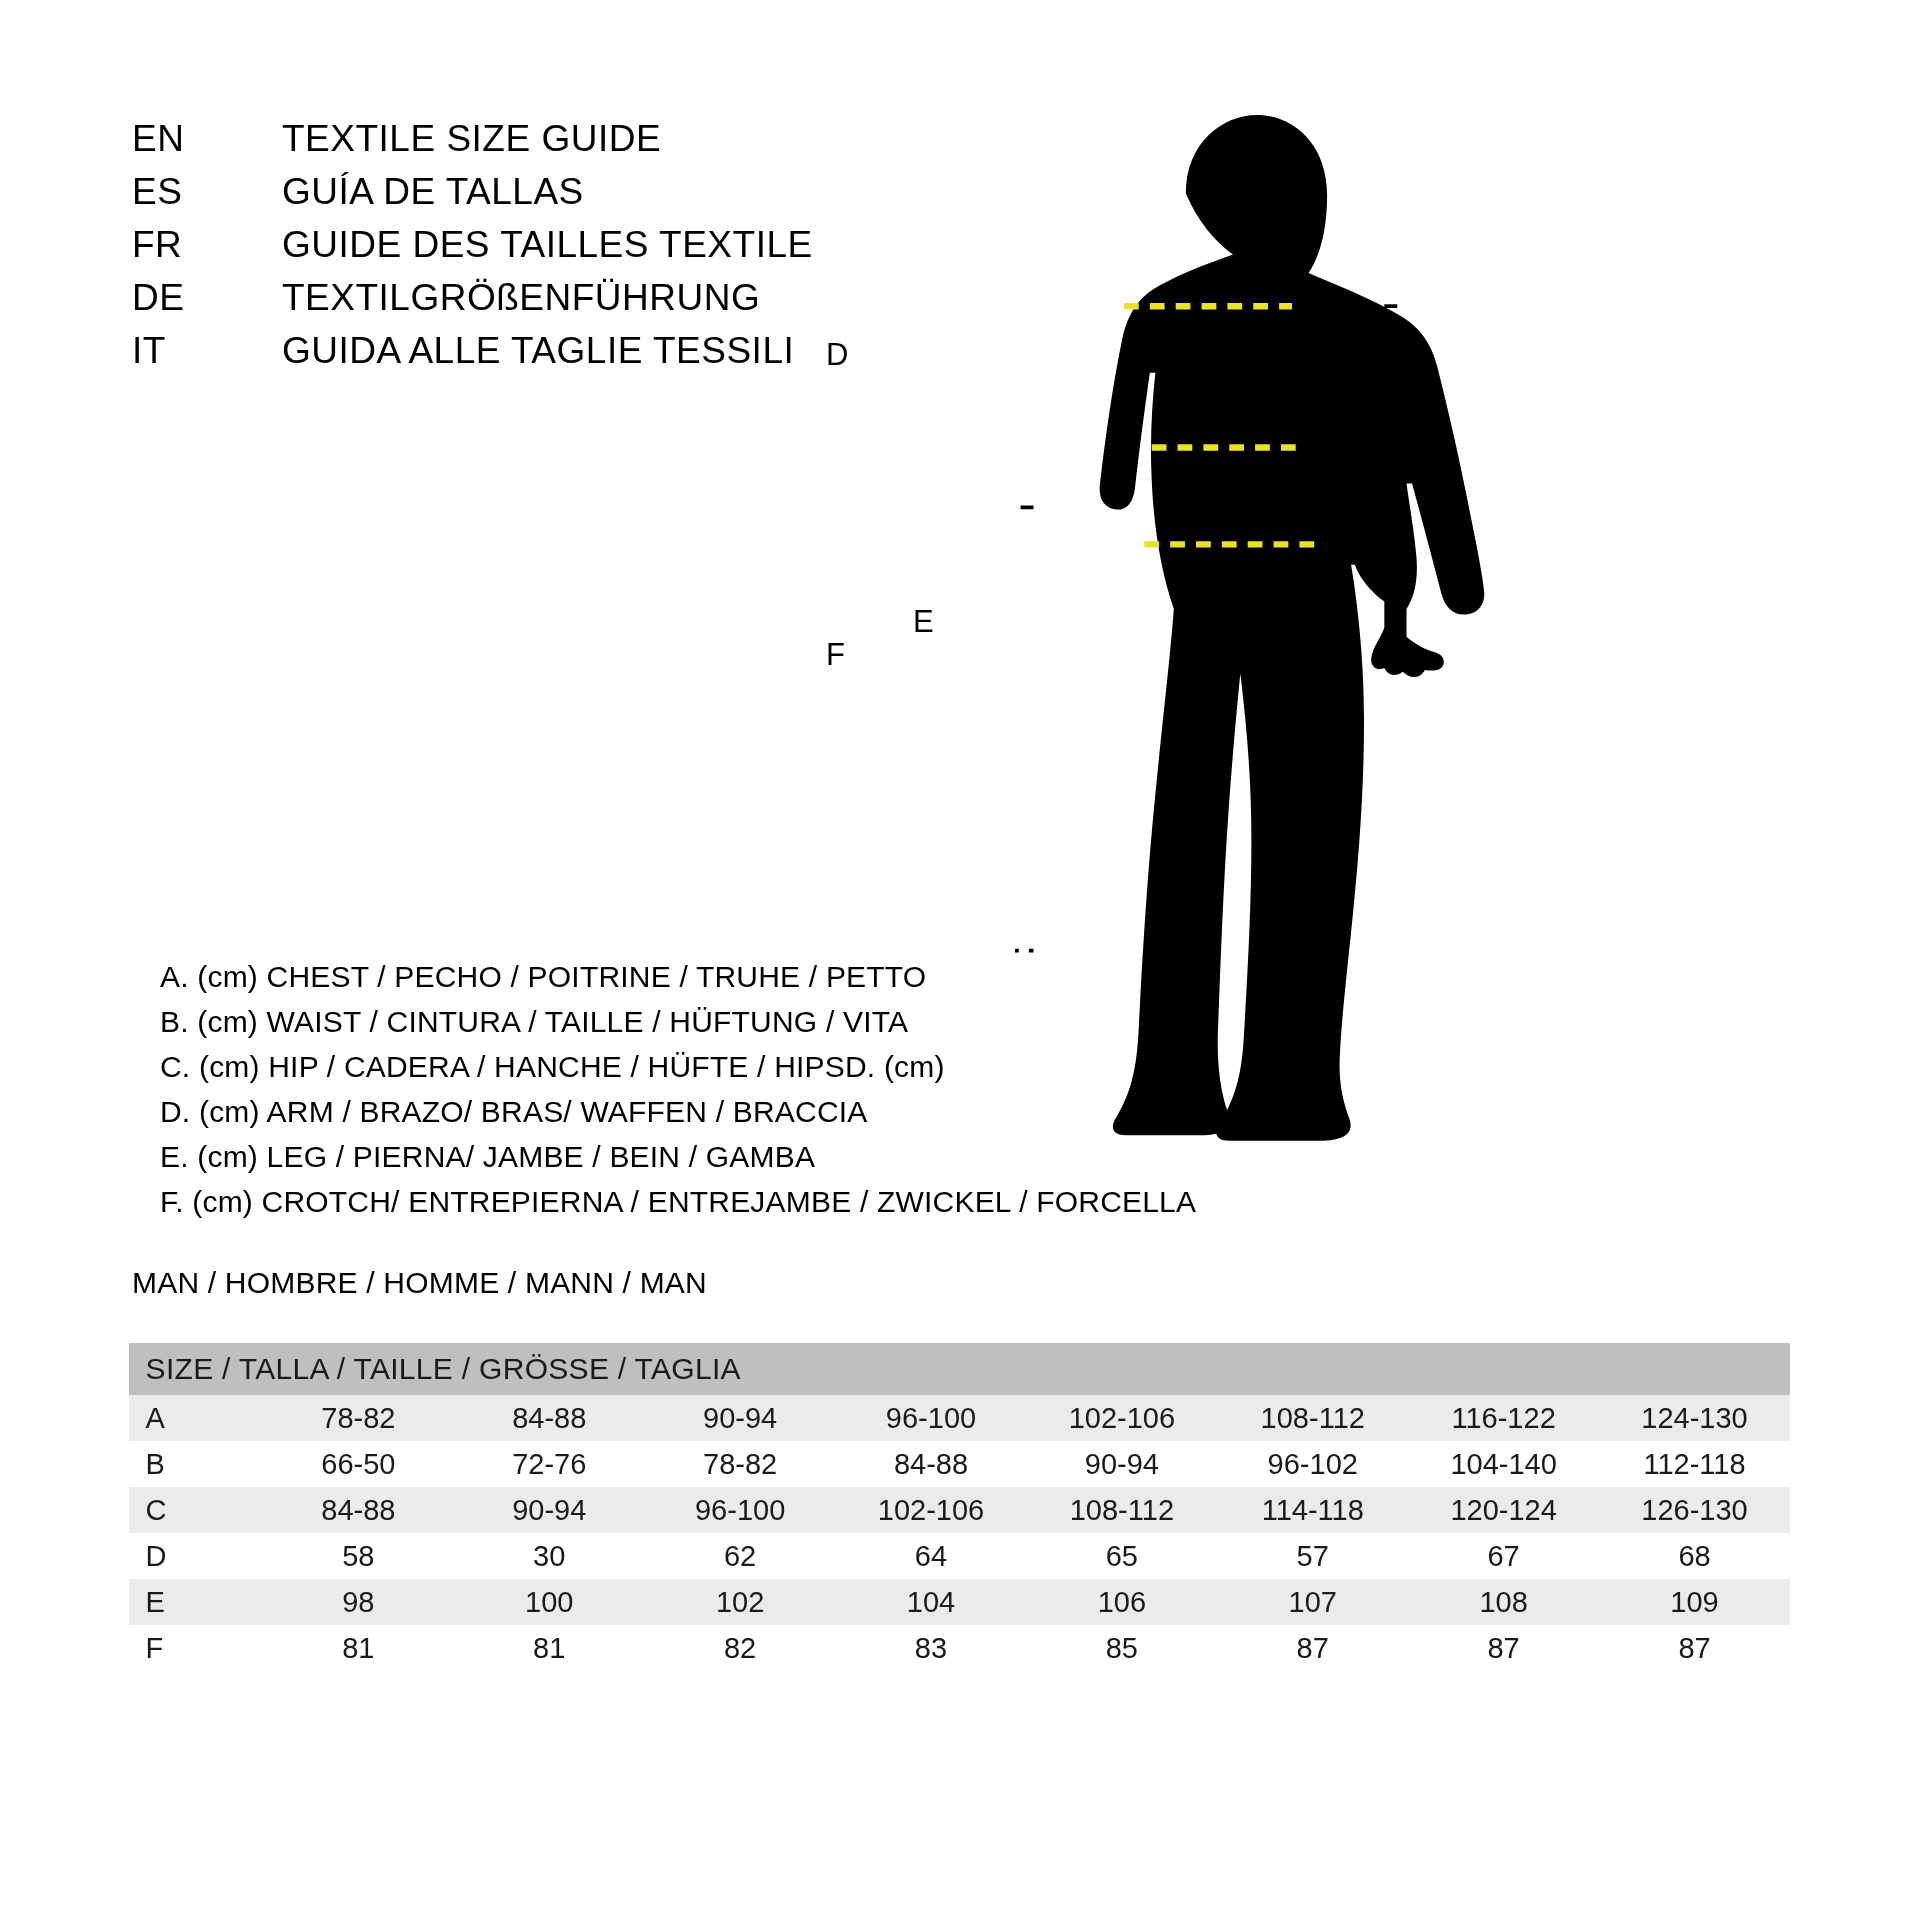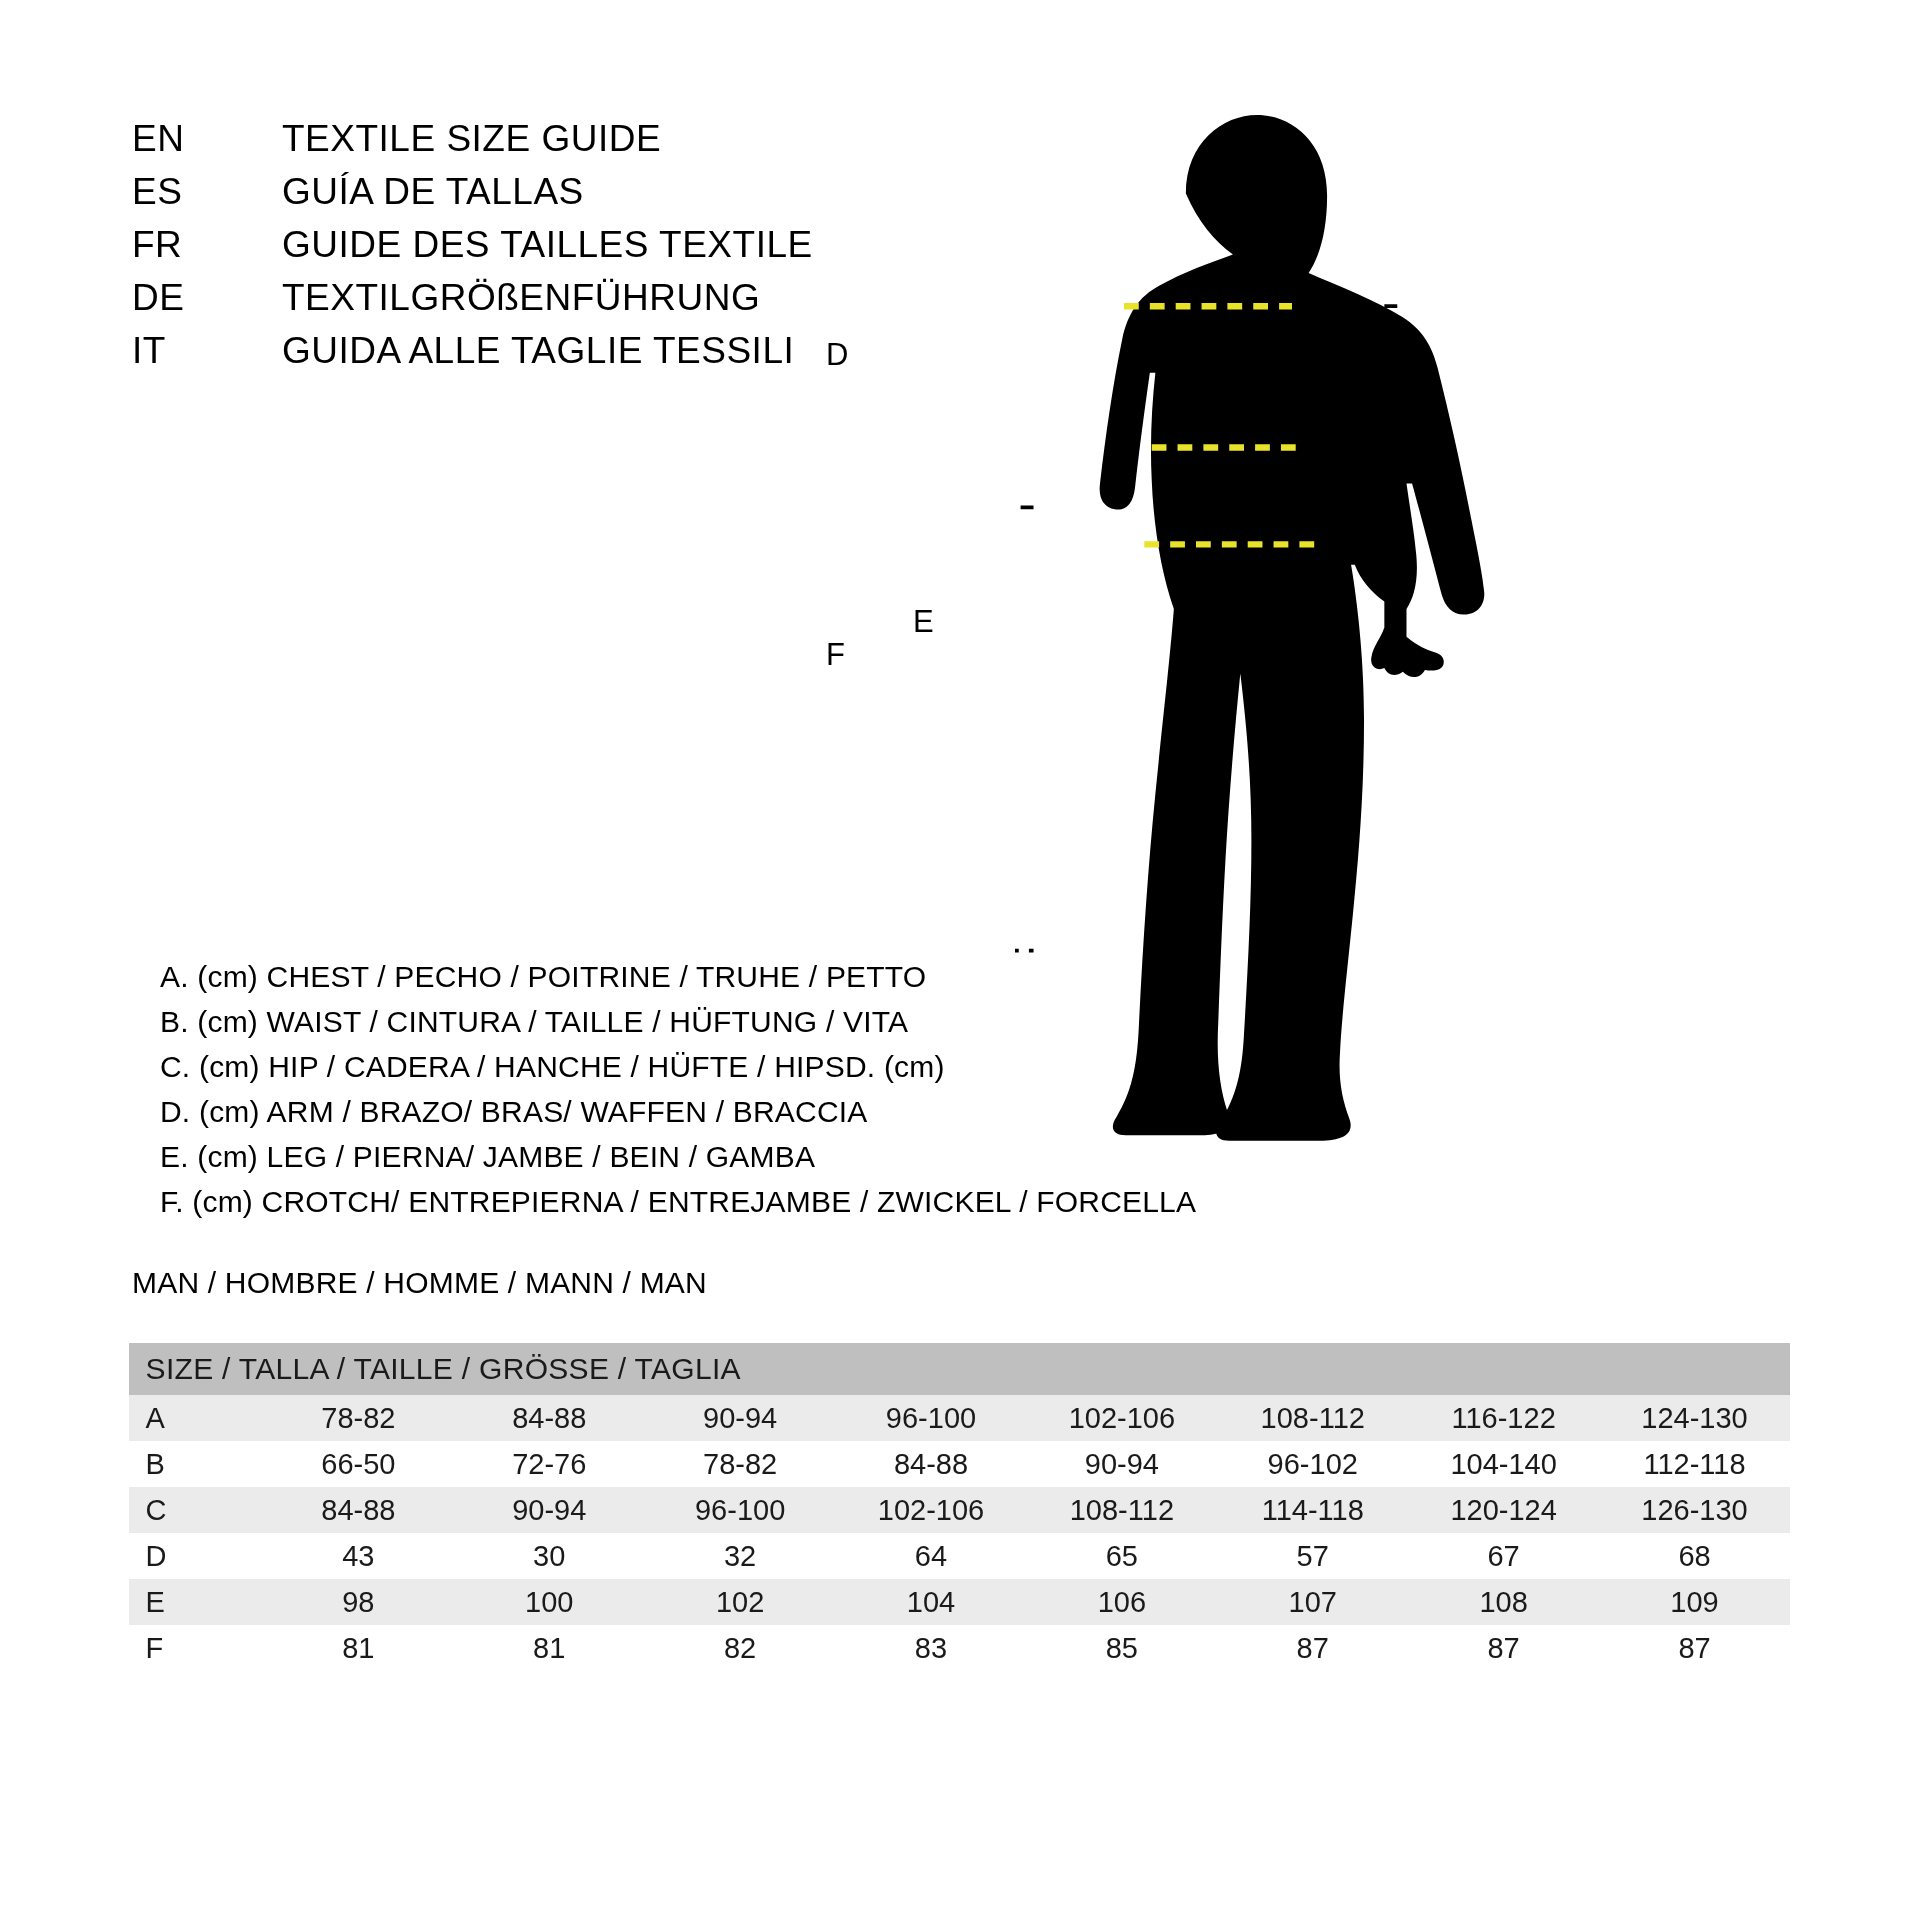--- a/index.html
+++ b/index.html
@@ -278,23 +278,23 @@
       <td class="col">96-100</td>
       <td class="col">102-106</td>
       <td class="col">108-112</td>
       <td class="col">114-118</td>
       <td class="col">120-124</td>
       <td class="col">126-130</td>
     </tr>
 
     <tr>
       <td class="rowlabel">D</td>
-      <td class="col">43</td>
+      <td class="col">58</td>
       <td class="col">30</td>
-      <td class="col">32</td>
+      <td class="col">62</td>
       <td class="col">64</td>
       <td class="col">65</td>
       <td class="col">57</td>
       <td class="col">67</td>
       <td class="col">68</td>
     </tr>
 
     <tr class="zebra">
       <td class="rowlabel">E</td>
       <td class="col">98</td>

